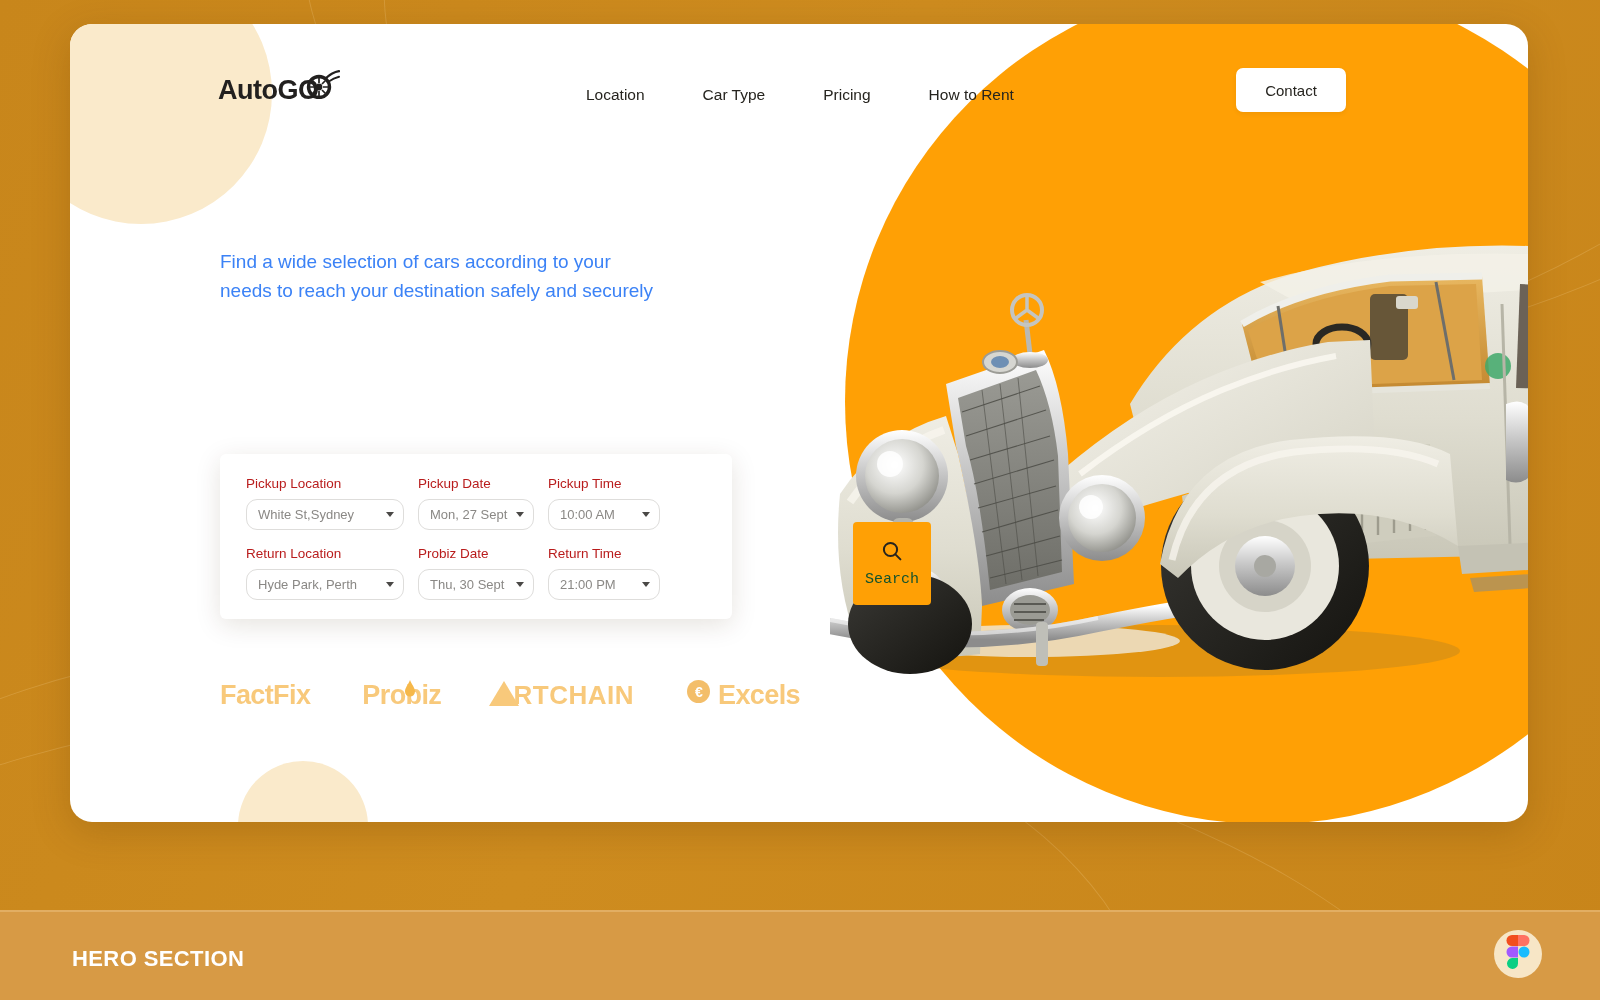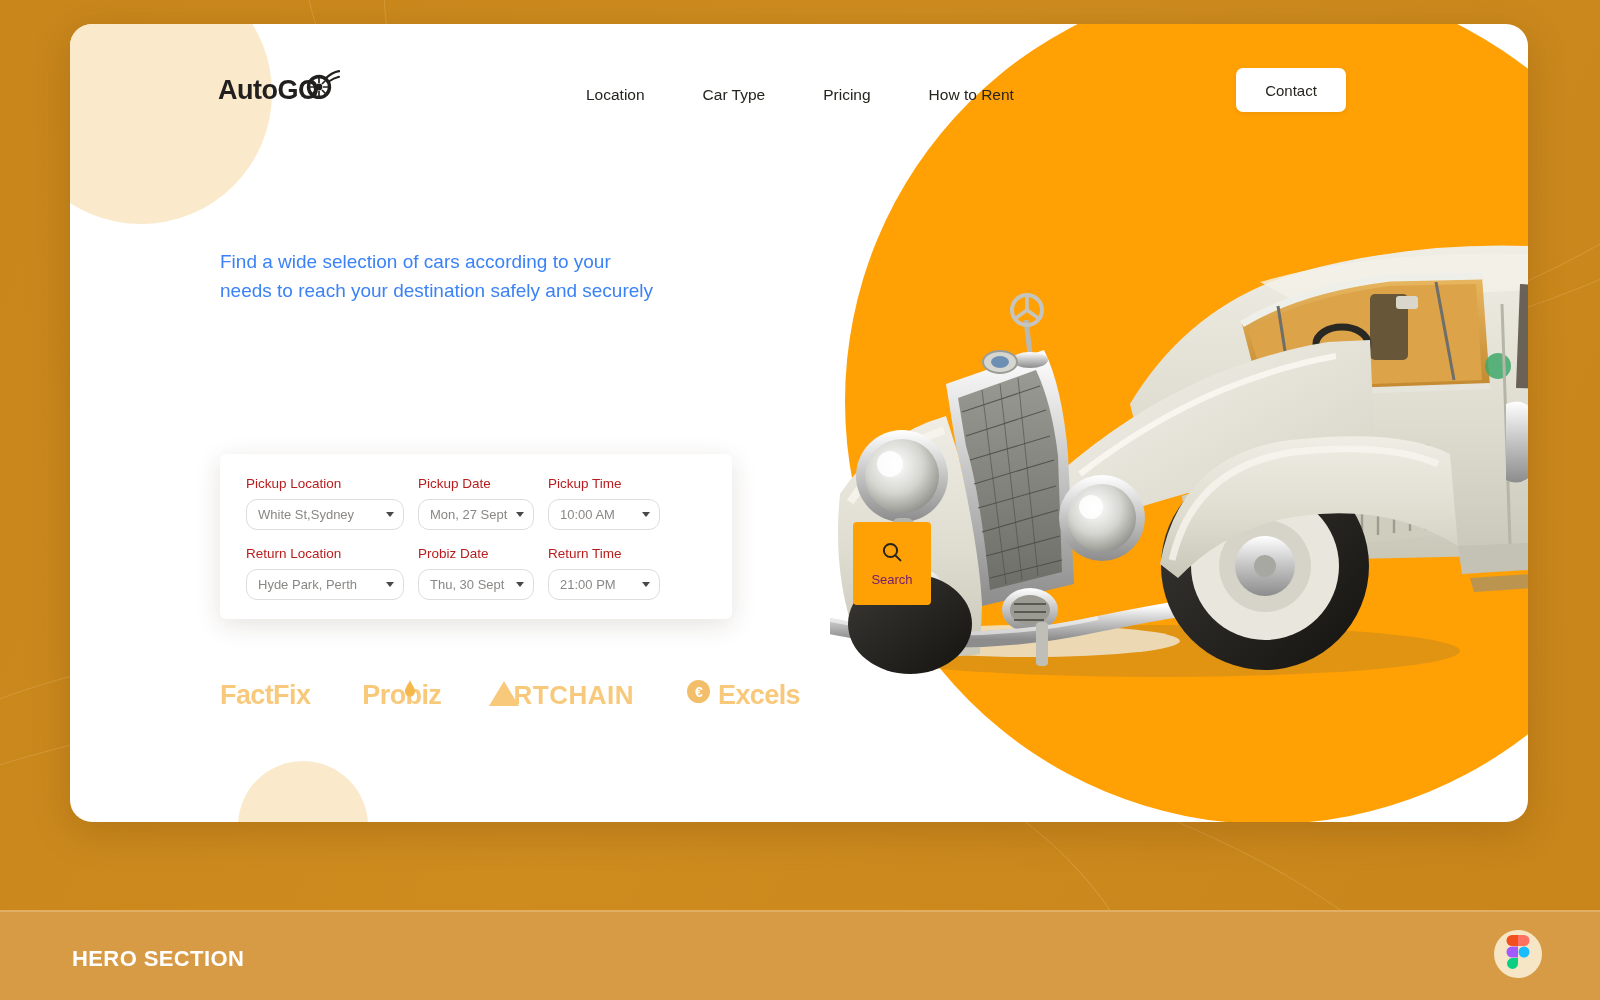--- a/index.html
+++ b/index.html
@@ -142,21 +142,21 @@
   .fw-time { width:112px; }
 
   #search-button {
     position:absolute; left:633px; top:68px;
     width:78px; height:83px; border-radius:4px;
     background:#FFA005; border:none; cursor:pointer;
     display:flex; flex-direction:column; align-items:center;
     justify-content:center; gap:6px; z-index:8;
     font-family:"Liberation Sans", sans-serif;
   }
-  #search-button .label { font-size:13px; color:#701a75; }
+  #search-button .label { font-size:15px; color:#14532d;font-family:Liberation Mono, monospace; }
 
   
   #partners {
     position:absolute; left:150px; top:655px; z-index:5;
     display:flex; align-items:center; gap:0;
   }
   .partner {
     display:flex; align-items:center; color:#F8C97B;
     font-weight:bold; font-size:27px; letter-spacing:-.6px;
     margin-right:52px; white-space:nowrap;

